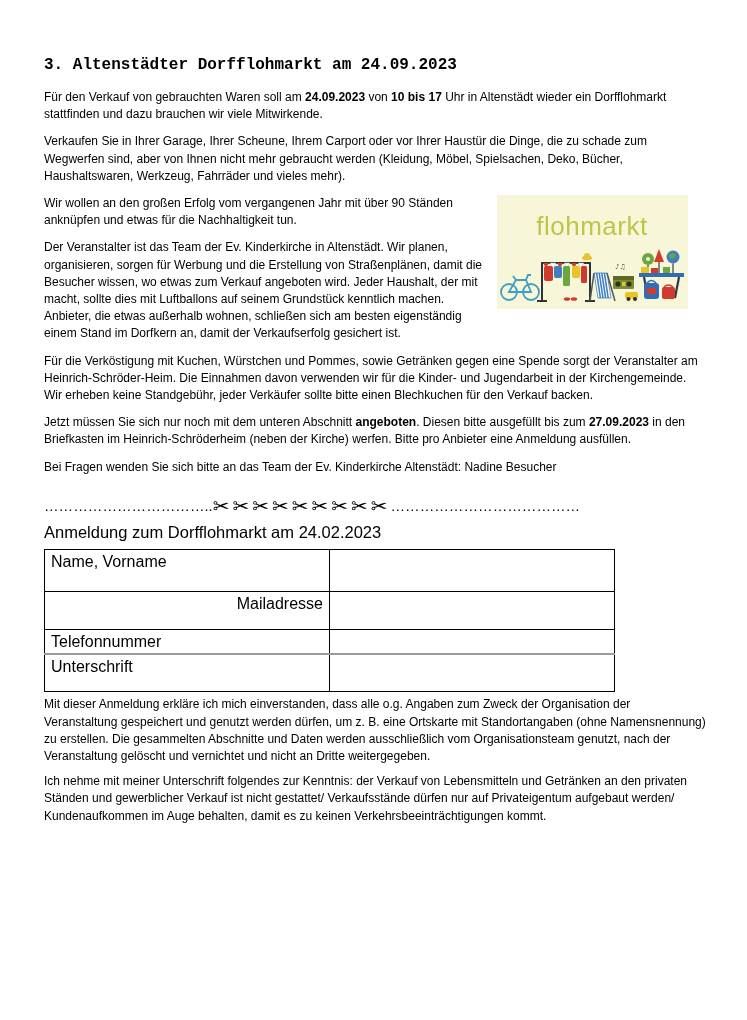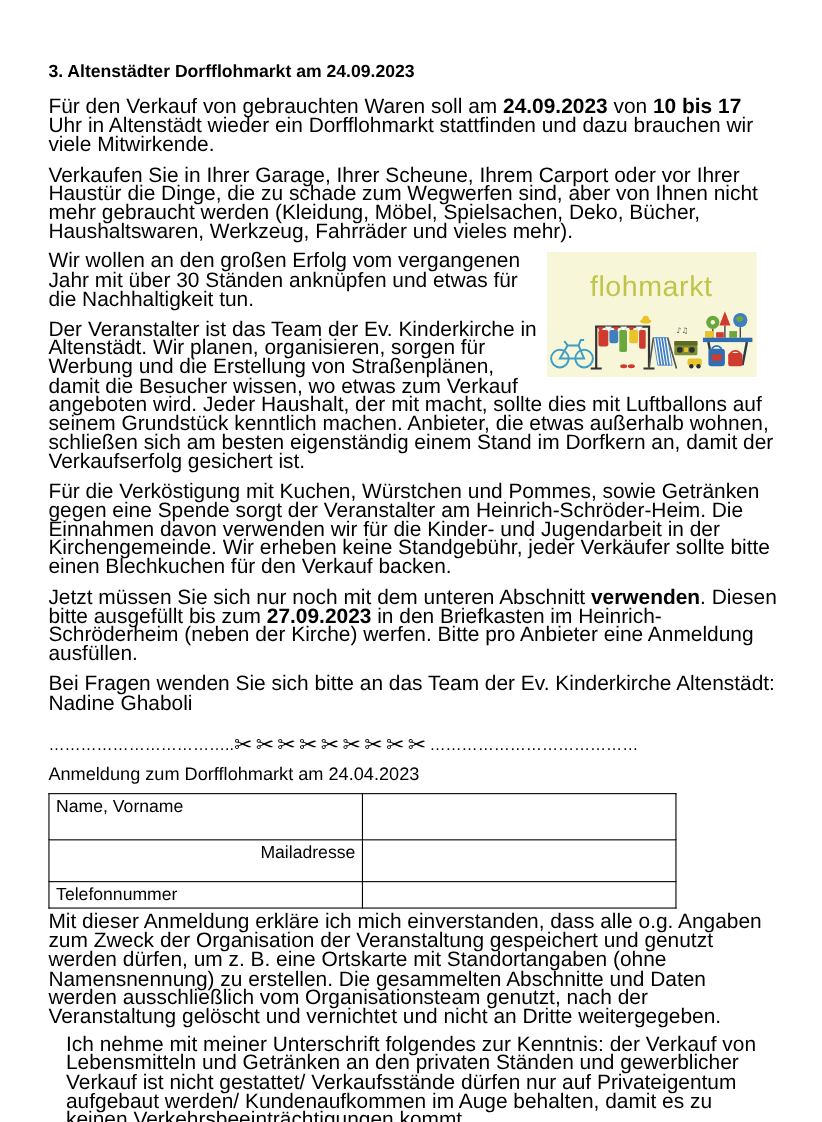--- a/index.html
+++ b/index.html
@@ -8,24 +8,24 @@
     width:747px; height:1020px;
     background:#ffffff;
     font-family:"Liberation Sans", sans-serif;
     color:#000;
     overflow:hidden;
     box-sizing:border-box;
     padding:56px 40px 0 44px;
   }
   h1.doc-title {
     font-size:16px; font-weight:bold;
-    margin:0 0 14px 0; line-height:19px;
+    margin:0 0 14px 0; line-height:19px;font-family:Liberation Mono, monospace;
   }
   p.body {
-    font-size:19px; line-height:17.2px;
+    font-size:12px; line-height:17.2px;
     margin:0 0 10px 0;
   }
   .float-section { }
   .flyer-image {
     float:right;
     width:191px; height:114px;
     margin:0 19px 8px 8px;
     text-align:right;
   }
   .flyer-image svg { display:block; width:191px; height:114px; }
@@ -61,21 +61,21 @@
   }
   table.reg-table { border:1.5px solid #000;padding-left:28px; }
   td.cell-label { width:285px; white-space:pre-line; }
   td.cell-value { width:285px; }
   tr.r1 td { height:42px; }
   tr.r2 td { height:44px; }
   tr.r3 td { height:38px;text-align:right; }
   tr.r4 td { height:24px; }
   tr.r5 td { height:38px; border-top:2px solid #9a9a9a; }
   p.fine1 { margin-top:4px; margin-bottom:8px; }
-  p.fine2 { margin-bottom:0;margin-left:16px; }
+  p.fine2 { margin-bottom:0; }
 </style>
 </head>
 <body>
 
 <div class="page">
 
   <h1 class="doc-title">3. Altenstädter Dorfflohmarkt am 24.09.2023</h1>
 
   <p class="body">Für den Verkauf von gebrauchten Waren soll am <b>24.09.2023</b> von <b>10 bis 17</b> Uhr in Altenstädt wieder ein Dorfflohmarkt stattfinden und dazu brauchen wir viele Mitwirkende.</p>
 
@@ -155,48 +155,52 @@
           <circle cx="131.5" cy="104" r="2" fill="#2e2e2e"></circle>
           <circle cx="138" cy="104" r="2" fill="#2e2e2e"></circle>
           <rect x="147" y="88" width="15" height="16" rx="3" fill="#2f6db5"></rect>
           <path d="M150,88 q4.5,-5 9,0" fill="none" stroke="#2f6db5" stroke-width="1.6"></path>
           <rect x="150" y="93" width="9" height="6" rx="1" fill="#cf3b2e"></rect>
           <rect x="165" y="92" width="13" height="12" rx="2" fill="#cf3b2e"></rect>
           <path d="M167,92 q4.5,-4 9,0" fill="none" stroke="#cf3b2e" stroke-width="1.5"></path>
         </g>
       </svg>
     </div>
-    <p class="body">Wir wollen an den großen Erfolg vom vergangenen Jahr mit über 30 Ständen anknüpfen und etwas für die Nachhaltigkeit tun.</p>
+    <p class="body">Wir wollen an den großen Erfolg vom vergangenen Jahr mit über 90 Ständen anknüpfen und etwas für die Nachhaltigkeit tun.</p>
     <p class="body">Der Veranstalter ist das Team der Ev. Kinderkirche in Altenstädt. Wir planen, organisieren, sorgen für Werbung und die Erstellung von Straßenplänen, damit die Besucher wissen, wo etwas zum Verkauf angeboten wird. Jeder Haushalt, der mit macht, sollte dies mit Luftballons auf seinem Grundstück kenntlich machen. Anbieter, die etwas außerhalb wohnen, schließen sich am besten eigenständig einem Stand im Dorfkern an, damit der Verkaufserfolg gesichert ist.</p>
   </div>
 
   <p class="body after-float">Für die Verköstigung mit Kuchen, Würstchen und Pommes, sowie Getränken gegen eine Spende sorgt der Veranstalter am Heinrich-Schröder-Heim. Die Einnahmen davon verwenden wir für die Kinder- und Jugendarbeit in der Kirchengemeinde. Wir erheben keine Standgebühr, jeder Verkäufer sollte bitte einen Blechkuchen für den Verkauf backen.</p>
 
-  <p class="body">Jetzt müssen Sie sich nur noch mit dem unteren Abschnitt <b>verwenden</b>. Diesen bitte ausgefüllt bis zum <b>27.09.2023</b> in den Briefkasten im Heinrich-Schröderheim (neben der Kirche) werfen. Bitte pro Anbieter eine Anmeldung ausfüllen.</p>
-
-  <p class="body"><span>Bei Fragen wenden Sie sich bitte an das Team der Ev. Kinderkirche Altenstädt: Nadine Ghaboli</span><br></p>
+  <p class="body">Jetzt müssen Sie sich nur noch mit dem unteren Abschnitt <b>angeboten</b>. Diesen bitte ausgefüllt bis zum <b>27.09.2023</b> in den Briefkasten im Heinrich-Schröderheim (neben der Kirche) werfen. Bitte pro Anbieter eine Anmeldung ausfüllen.</p>
+
+  <p class="body"><span>Bei Fragen wenden Sie sich bitte an das Team der Ev. Kinderkirche Altenstädt: Nadine Besucher</span><br></p>
 
   <div class="cutline"><span>……………………………..</span><span class="scissors">✂✂✂✂✂✂✂✂✂</span><span>…………………………………</span></div>
 
-  <h2 class="form-title">Anmeldung zum Dorfflohmarkt am 24.04.2023</h2>
+  <h2 class="form-title">Anmeldung zum Dorfflohmarkt am 24.02.2023</h2>
 
   <table class="reg-table">
     <tbody>
       <tr class="r1">
         <td class="cell-label">Name, Vorname</td>
         <td class="cell-value"></td>
       </tr>
       <tr class="r3">
         <td class="cell-label">Mailadresse</td>
         <td class="cell-value"></td>
       </tr>
       <tr class="r4">
         <td class="cell-label">Telefonnummer</td>
         <td class="cell-value"></td>
       </tr>
+      <tr class="r5">
+        <td class="cell-label">Unterschrift</td>
+        <td class="cell-value"></td>
+      </tr>
     </tbody>
   </table>
 
   <p class="body fine1">Mit dieser Anmeldung erkläre ich mich einverstanden, dass alle o.g. Angaben zum Zweck der Organisation der Veranstaltung gespeichert und genutzt werden dürfen, um z. B. eine Ortskarte mit Standortangaben (ohne Namensnennung) zu erstellen. Die gesammelten Abschnitte und Daten werden ausschließlich vom Organisationsteam genutzt, nach der Veranstaltung gelöscht und vernichtet und nicht an Dritte weitergegeben.</p>
 
   <p class="body fine2">Ich nehme mit meiner Unterschrift folgendes zur Kenntnis: der Verkauf von Lebensmitteln und Getränken an den privaten Ständen und gewerblicher Verkauf ist nicht gestattet/ Verkaufsstände dürfen nur auf Privateigentum aufgebaut werden/ Kundenaufkommen im Auge behalten, damit es zu keinen Verkehrsbeeinträchtigungen kommt.</p>
 
 </div>
 
 </body></html>

